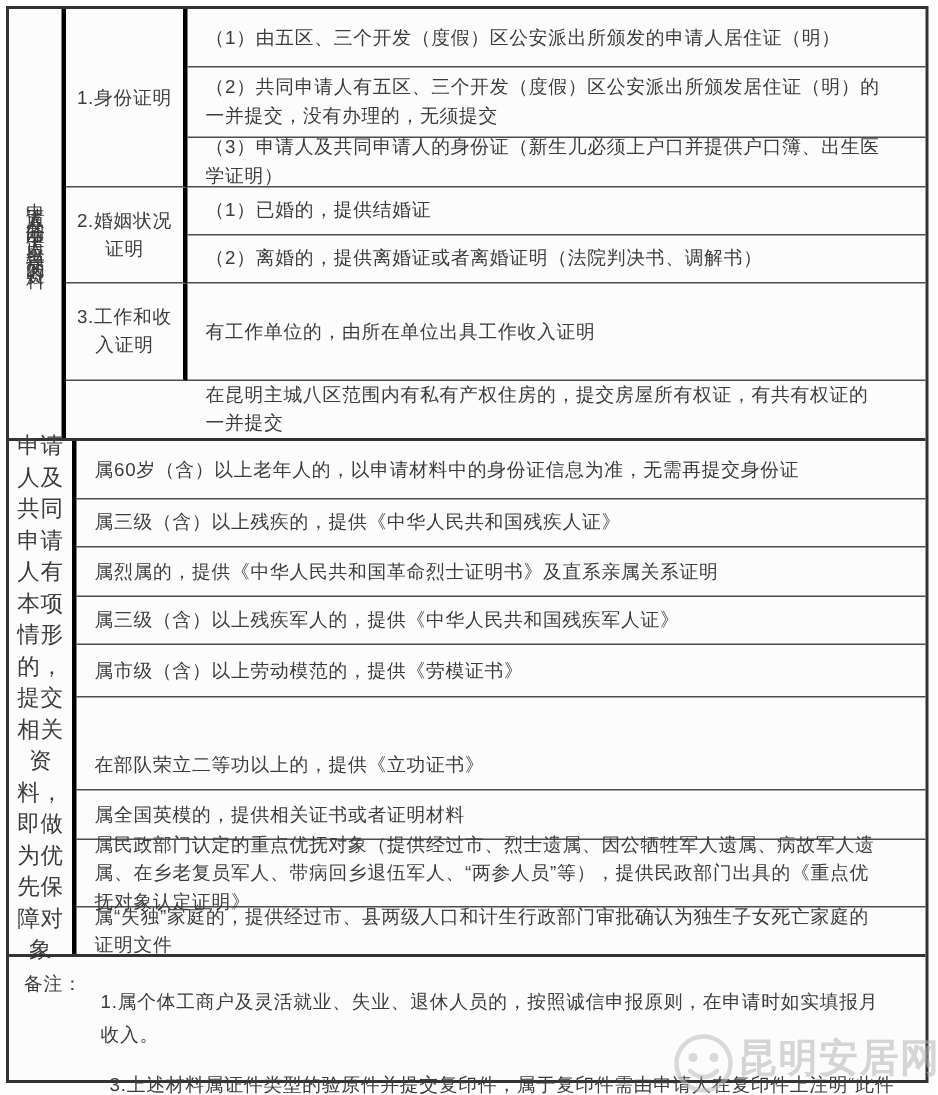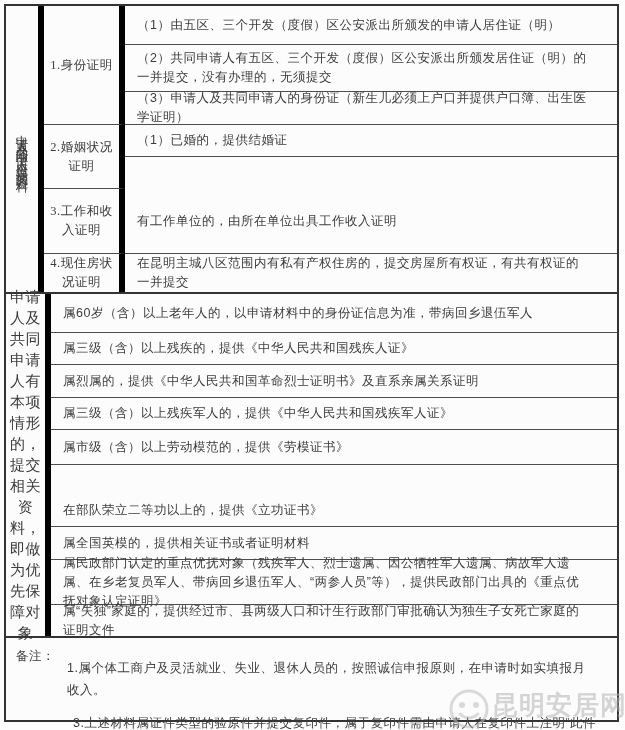--- a/index.html
+++ b/index.html
@@ -6,21 +6,21 @@
   .page{
     position:relative;width:625px;height:730px;background:#fdfdfd;overflow:hidden;
     font-family:"Liberation Sans","DejaVu Sans",sans-serif;color:#3c3c3c;
   }
   .doc-table{
     position:absolute;left:4px;top:4px;width:615px;height:718px;
     border:2px solid #333333;background:#fcfcfc;box-sizing:border-box;
     display:flex;flex-direction:column;
   }
   .cell{box-sizing:border-box;display:flex;align-items:center;}
-  .br{border-right:6px solid #000000;font-family:Liberation Serif, serif;}
+  .br{border-right:3px solid #000000;}
   .bb{border-bottom:1px solid #4d4d4d;}
   .detail{
     padding:3px 28px 3px 12px;font-size:12.5px;line-height:19px;
     letter-spacing:0.5px;
   }
   
   .s1{
     display:grid;
     grid-template-columns:38px 81px 1fr;
     grid-template-rows:39px 47px 33px 32px 32px 65px 38px;
@@ -81,38 +81,38 @@
         <span>申请人及共同申请人应当提交的资料</span>
       </div>
 
       <div class="cell glabel br bb" style="grid-area:1/2/4/3">1.身份证明</div>
       <div class="cell detail bb" style="grid-area:1/3/2/4">（1）由五区、三个开发（度假）区公安派出所颁发的申请人居住证（明）</div>
       <div class="cell detail bb" style="grid-area:2/3/3/4">（2）共同申请人有五区、三个开发（度假）区公安派出所颁发居住证（明）的一并提交，没有办理的，无须提交</div>
       <div class="cell detail bb" style="grid-area:3/3/4/4">（3）申请人及共同申请人的身份证（新生儿必须上户口并提供户口簿、出生医学证明）</div>
 
       <div class="cell glabel br bb" style="grid-area:4/2/6/3">2.婚姻状况证明</div>
       <div class="cell detail bb" style="grid-area:4/3/5/4">（1）已婚的，提供结婚证</div>
+      <div class="cell detail bb" style="grid-area:5/3/6/4">（2）离婚的，提供离婚证或者离婚证明（法院判决书、调解书）</div>
 
       <div class="cell glabel br bb" style="grid-area:6/2/7/3">3.工作和收入证明</div>
       <div class="cell detail bb" style="grid-area:6/3/7/4">有工作单位的，由所在单位出具工作收入证明</div>
 
-      <div class="cell glabel br" style="grid-area:7/2/8/3">4.现住房状况证明</div>
       <div class="cell detail" style="grid-area:7/3/8/4">在昆明主城八区范围内有私有产权住房的，提交房屋所有权证，有共有权证的一并提交</div>
     </div>
 
     <div class="s2">
       <div class="cell s2head br" style="grid-area:1/1/11/2">申请人及共同申请人有本项情形的，提交相关资料，即做为优先保障对象</div>
-      <div class="cell detail bb" style="grid-area:1/2/2/3">属60岁（含）以上老年人的，以申请材料中的身份证信息为准，带病回乡退伍军人</div>
+      <div class="cell detail bb" style="grid-area:1/2/2/3">属60岁（含）以上老年人的，以申请材料中的身份证信息为准，无需再提交身份证</div>
       <div class="cell detail bb" style="grid-area:2/2/3/3">属三级（含）以上残疾的，提供《中华人民共和国残疾人证》</div>
       <div class="cell detail bb" style="grid-area:3/2/4/3">属烈属的，提供《中华人民共和国革命烈士证明书》及直系亲属关系证明</div>
       <div class="cell detail bb" style="grid-area:4/2/5/3">属三级（含）以上残疾军人的，提供《中华人民共和国残疾军人证》</div>
       <div class="cell detail bb" style="grid-area:5/2/6/3">属市级（含）以上劳动模范的，提供《劳模证书》</div>
       <div class="cell detail bb" style="grid-area:7/2/8/3">在部队荣立二等功以上的，提供《立功证书》</div>
       <div class="cell detail bb" style="grid-area:8/2/9/3">属全国英模的，提供相关证书或者证明材料</div>
-      <div class="cell detail bb" style="grid-area:9/2/10/3">属民政部门认定的重点优抚对象（残疾军人、烈士遗属、因公牺牲军人遗属、病故军人遗属、在乡老复员军人、带病回乡退伍军人、“两参人员”等），提供民政部门出具的《重点优抚对象认定证明》</div>
+      <div class="cell detail bb" style="grid-area:9/2/10/3">属民政部门认定的重点优抚对象（提供经过市、烈士遗属、因公牺牲军人遗属、病故军人遗属、在乡老复员军人、带病回乡退伍军人、“两参人员”等），提供民政部门出具的《重点优抚对象认定证明》</div>
       <div class="cell detail" style="grid-area:10/2/11/3">属“失独”家庭的，提供经过市、县两级人口和计生行政部门审批确认为独生子女死亡家庭的证明文件</div>
     </div>
 
     <div class="notes">
       <span class="notes-label">备注：</span>
       <div class="notes-body">
         <p class="note-item">1.属个体工商户及灵活就业、失业、退休人员的，按照诚信申报原则，在申请时如实填报月收入。</p>
         <p class="note-item note-item-3">3.上述材料属证件类型的验原件并提交复印件，属于复印件需由申请人在复印件上注明“此件与原件一致”并签字按手印，属证明材料的提交原件。</p>
       </div>
     </div>

